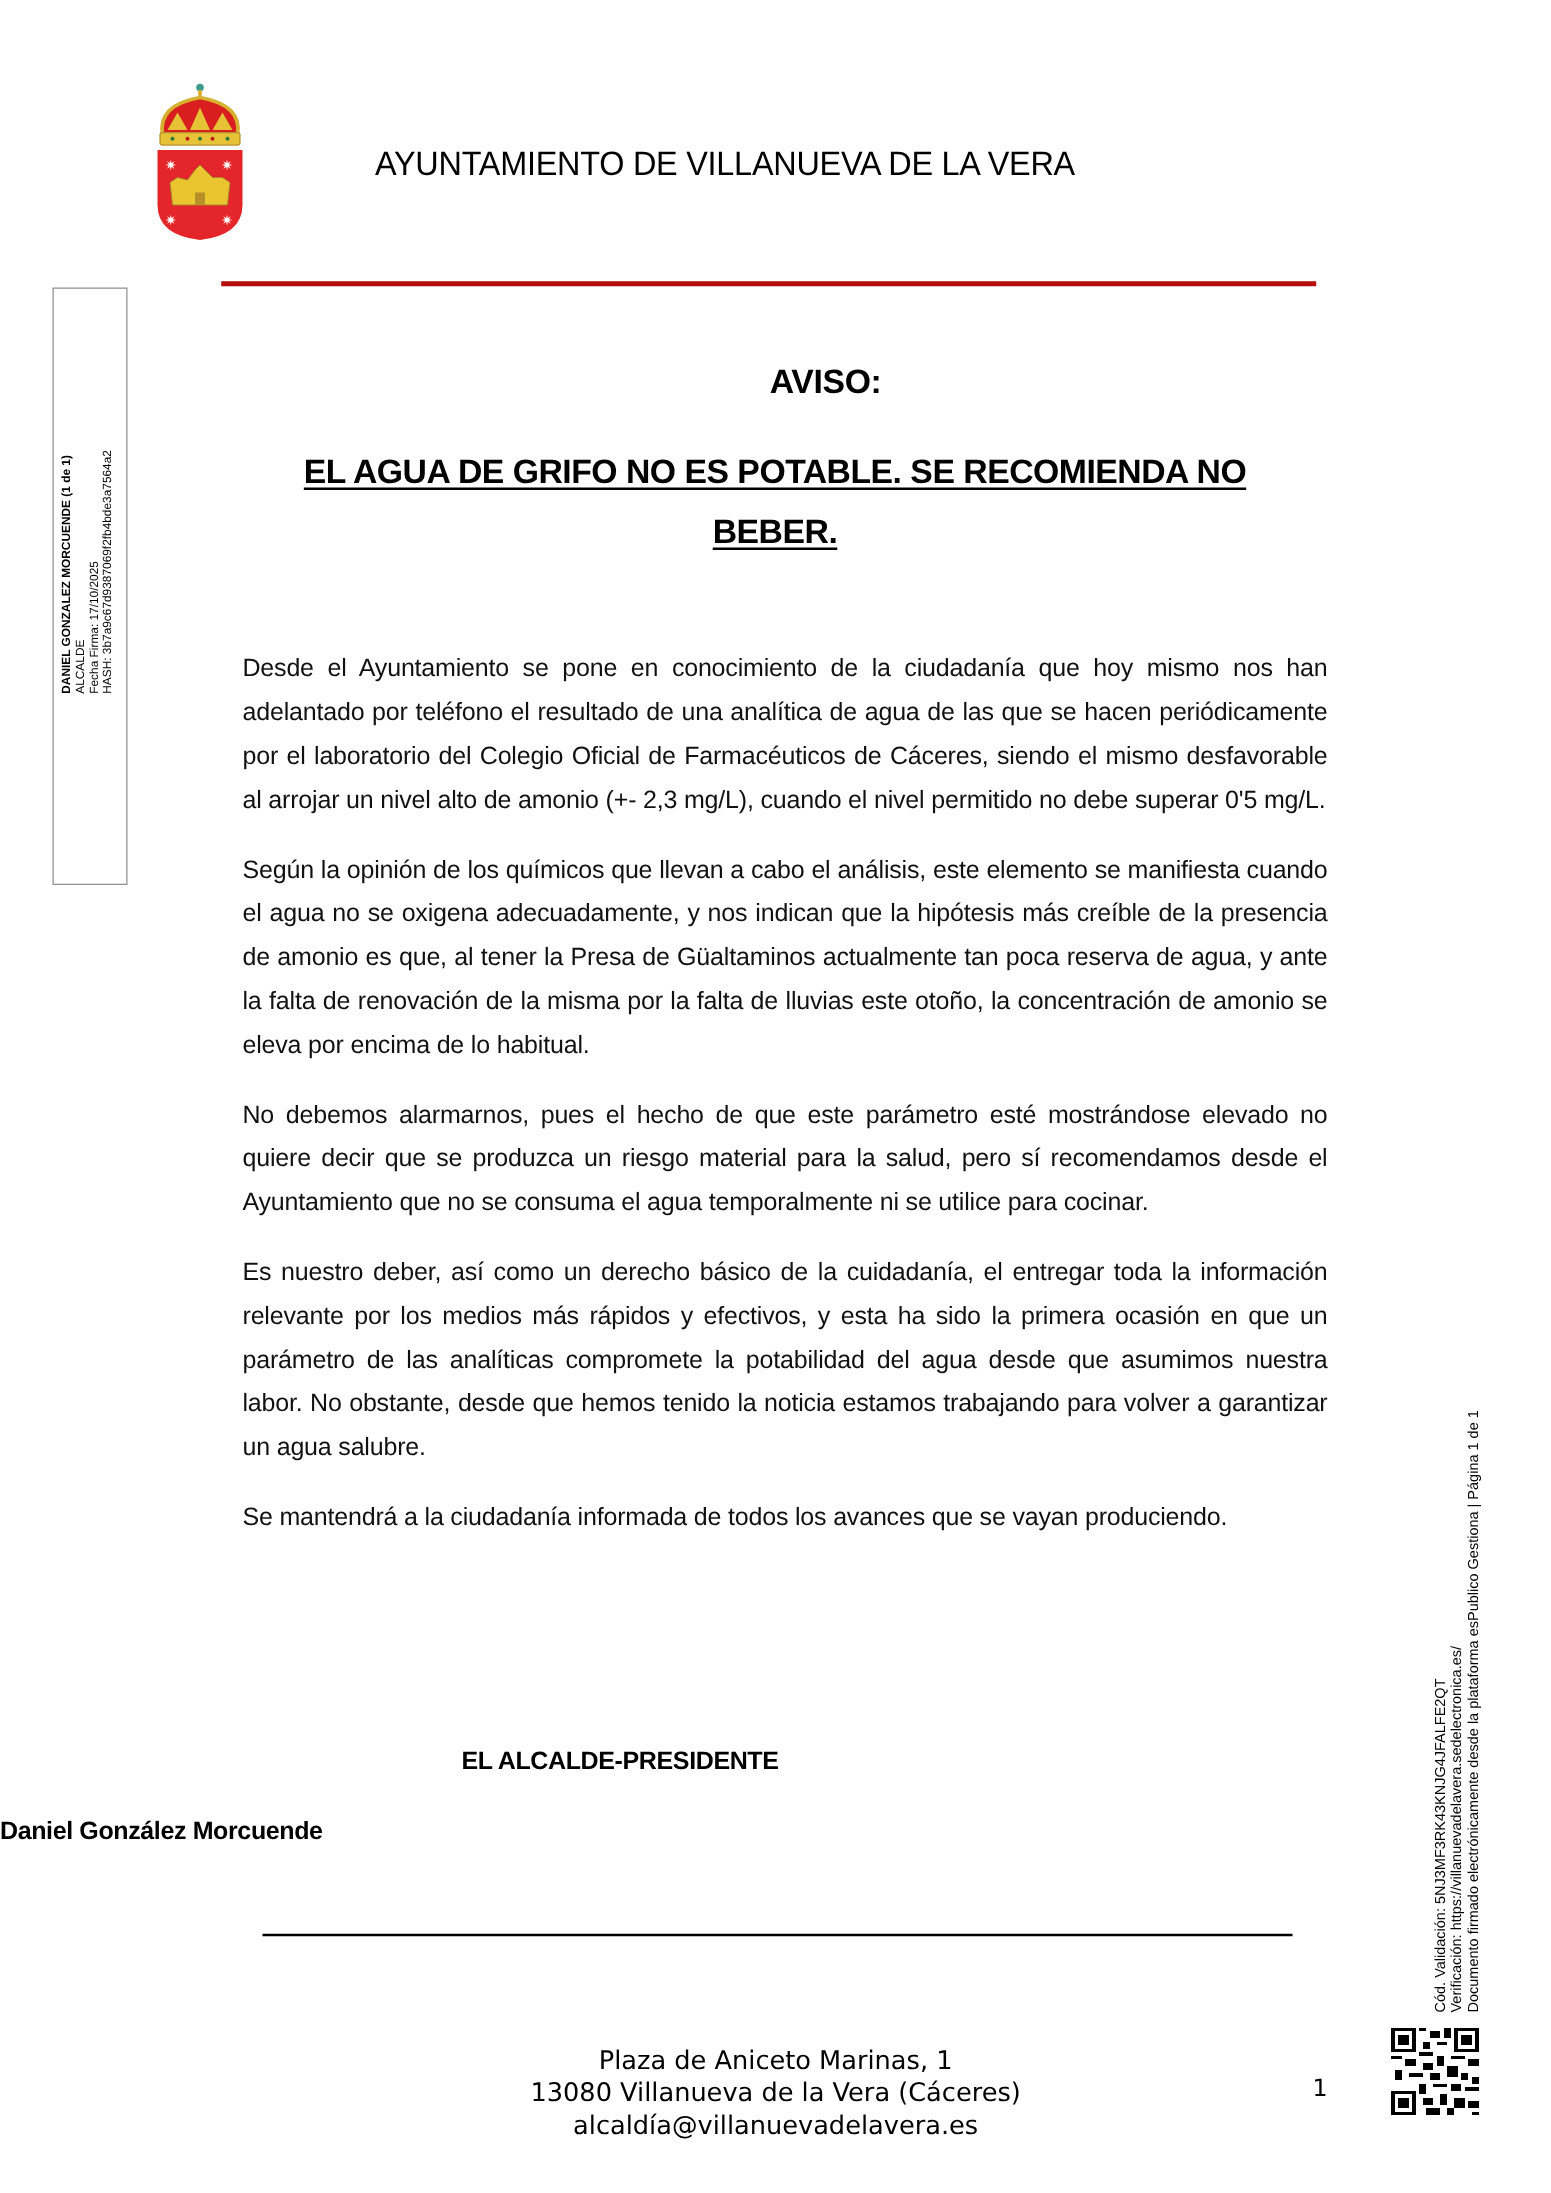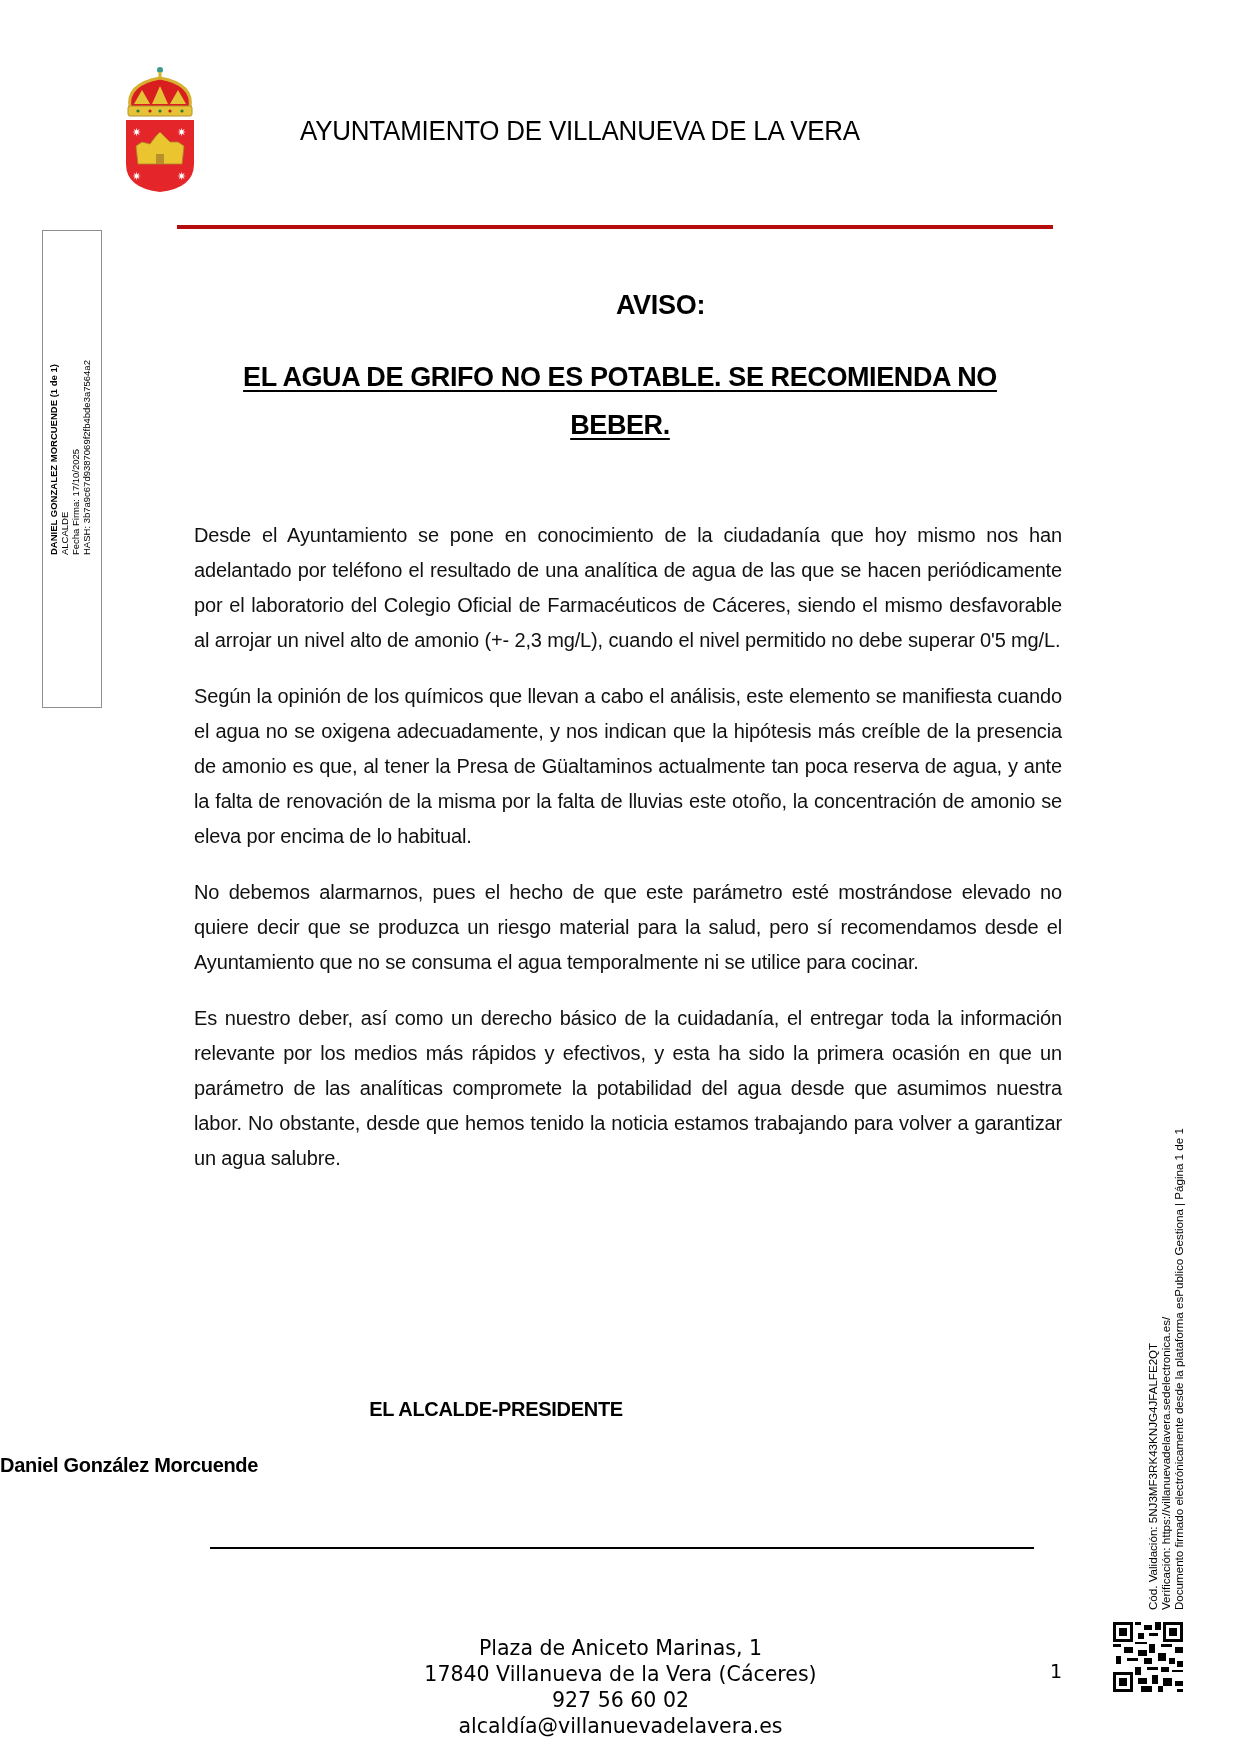--- a/index.html
+++ b/index.html
@@ -116,30 +116,30 @@
 </div>
 
 <div id="aviso">AVISO:</div>
 <div id="headline">EL AGUA DE GRIFO NO ES POTABLE. SE RECOMIENDA NO BEBER.</div>
 
 <div id="body">
   <p>Desde el Ayuntamiento se pone en conocimiento de la ciudadanía que hoy mismo nos han adelantado por teléfono el resultado de una analítica de agua de las que se hacen periódicamente por el laboratorio del Colegio Oficial de Farmacéuticos de Cáceres, siendo el mismo desfavorable al arrojar un nivel alto de amonio (+- 2,3 mg/L), cuando el nivel permitido no debe superar 0'5 mg/L.</p>
   <p>Según la opinión de los químicos que llevan a cabo el análisis, este elemento se manifiesta cuando el agua no se oxigena adecuadamente, y nos indican que la hipótesis más creíble de la presencia de amonio es que, al tener la Presa de Güaltaminos actualmente tan poca reserva de agua, y ante la falta de renovación de la misma por la falta de lluvias este otoño, la concentración de amonio se eleva por encima de lo habitual.</p>
   <p>No debemos alarmarnos, pues el hecho de que este parámetro esté mostrándose elevado no quiere decir que se produzca un riesgo material para la salud, pero sí recomendamos desde el Ayuntamiento que no se consuma el agua temporalmente ni se utilice para cocinar.</p>
   <p>Es nuestro deber, así como un derecho básico de la cuidadanía, el entregar toda la información relevante por los medios más rápidos y efectivos, y esta ha sido la primera ocasión en que un parámetro de las analíticas compromete la potabilidad del agua desde que asumimos nuestra labor. No obstante, desde que hemos tenido la noticia estamos trabajando para volver a garantizar un agua salubre.</p>
+  <p>Se mantendrá a la ciudadanía informada de todos los avances que se vayan produciendo.</p>
 </div>
 
 <div id="signer-role">EL ALCALDE-PRESIDENTE</div>
 <div id="signer-name">Daniel González Morcuende</div>
 
 <div id="footer-rule"></div>
 <div id="footer">
   <div>Plaza de Aniceto Marinas, 1</div>
-  <div>17840 Villanueva de la Vera (Cáceres)</div>
-  <div>927 56 60 02</div>
+  <div>13080 Villanueva de la Vera (Cáceres)</div>
   <div>alcaldía@villanuevadelavera.es</div>
 </div>
 <div id="page-number">1</div>
 
 <div id="validation">
   <div>Cód. Validación: 5NJ3MF3RK43KNJG4JFALFE2QT</div>
   <div>Verificación: https://villanuevadelavera.sedelectronica.es/</div>
   <div>Documento firmado electrónicamente desde la plataforma esPublico Gestiona | Página 1 de 1</div>
 </div>
 

